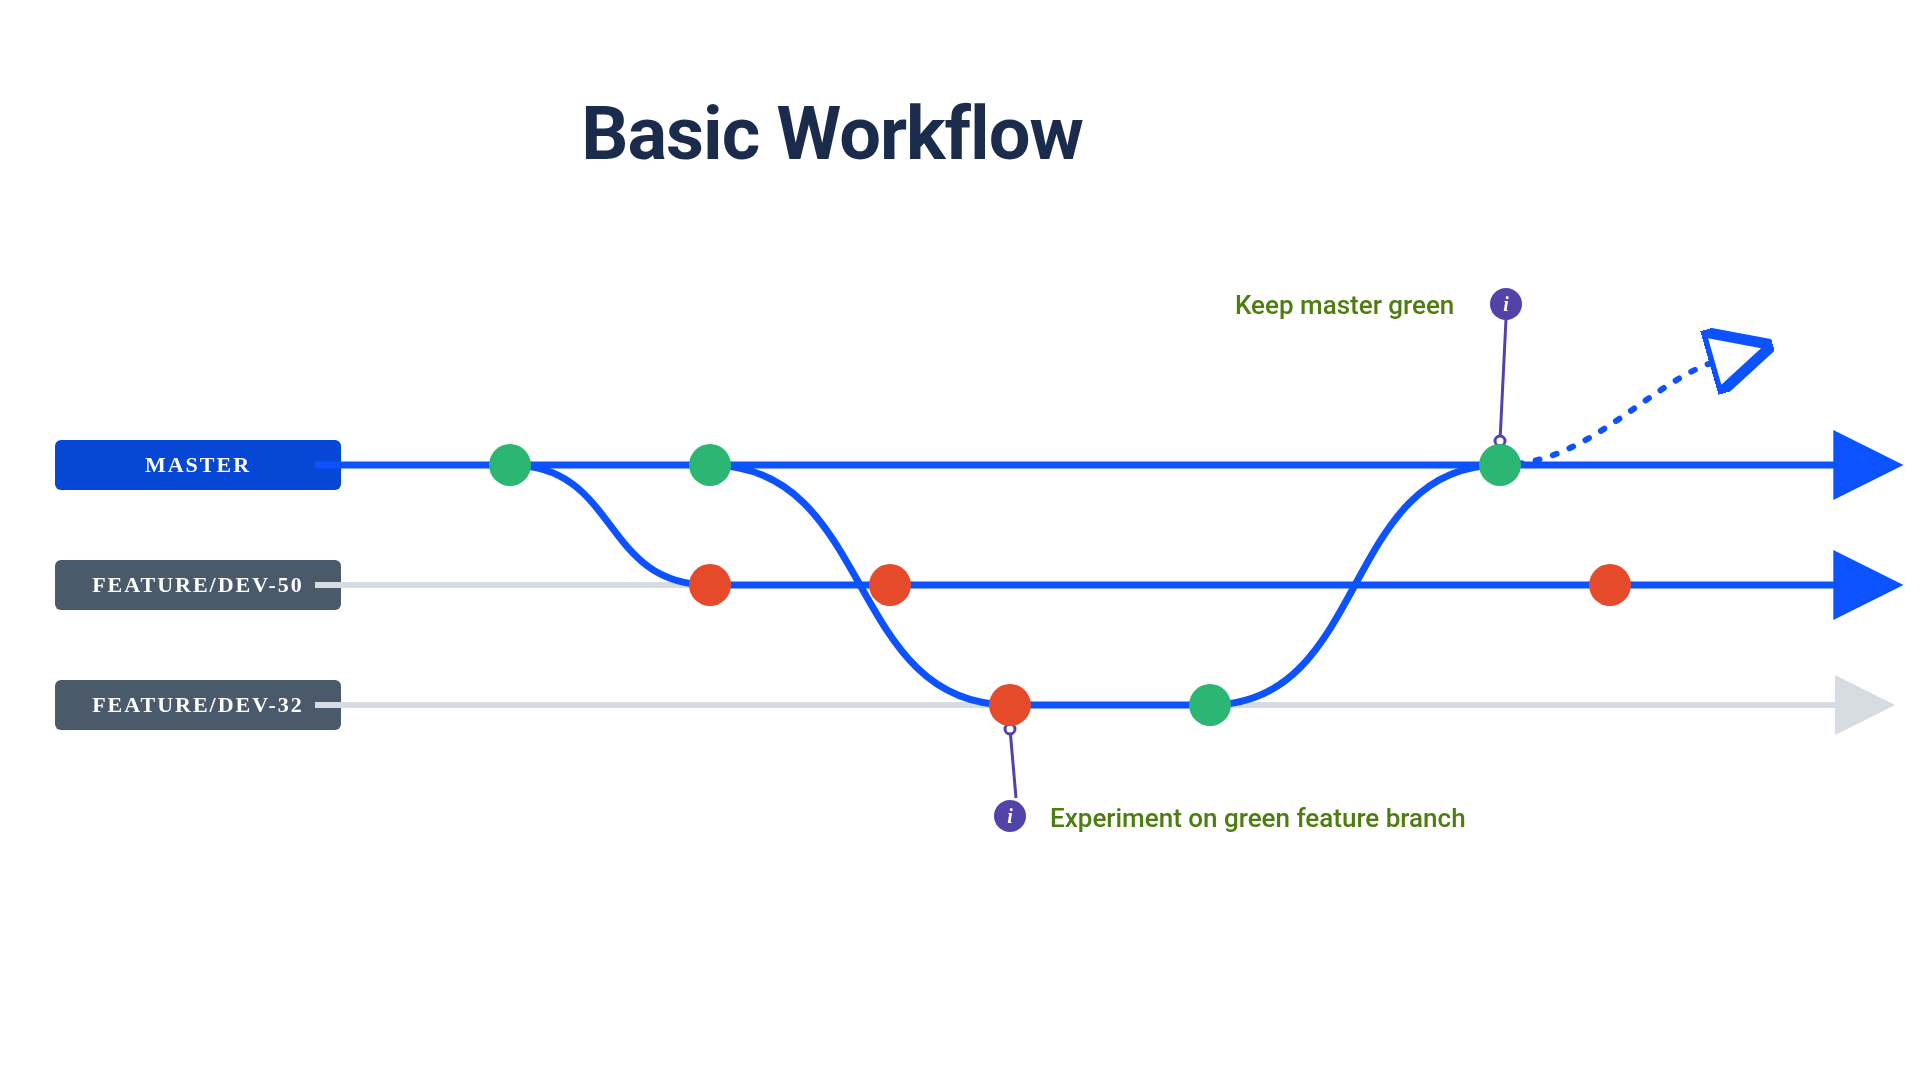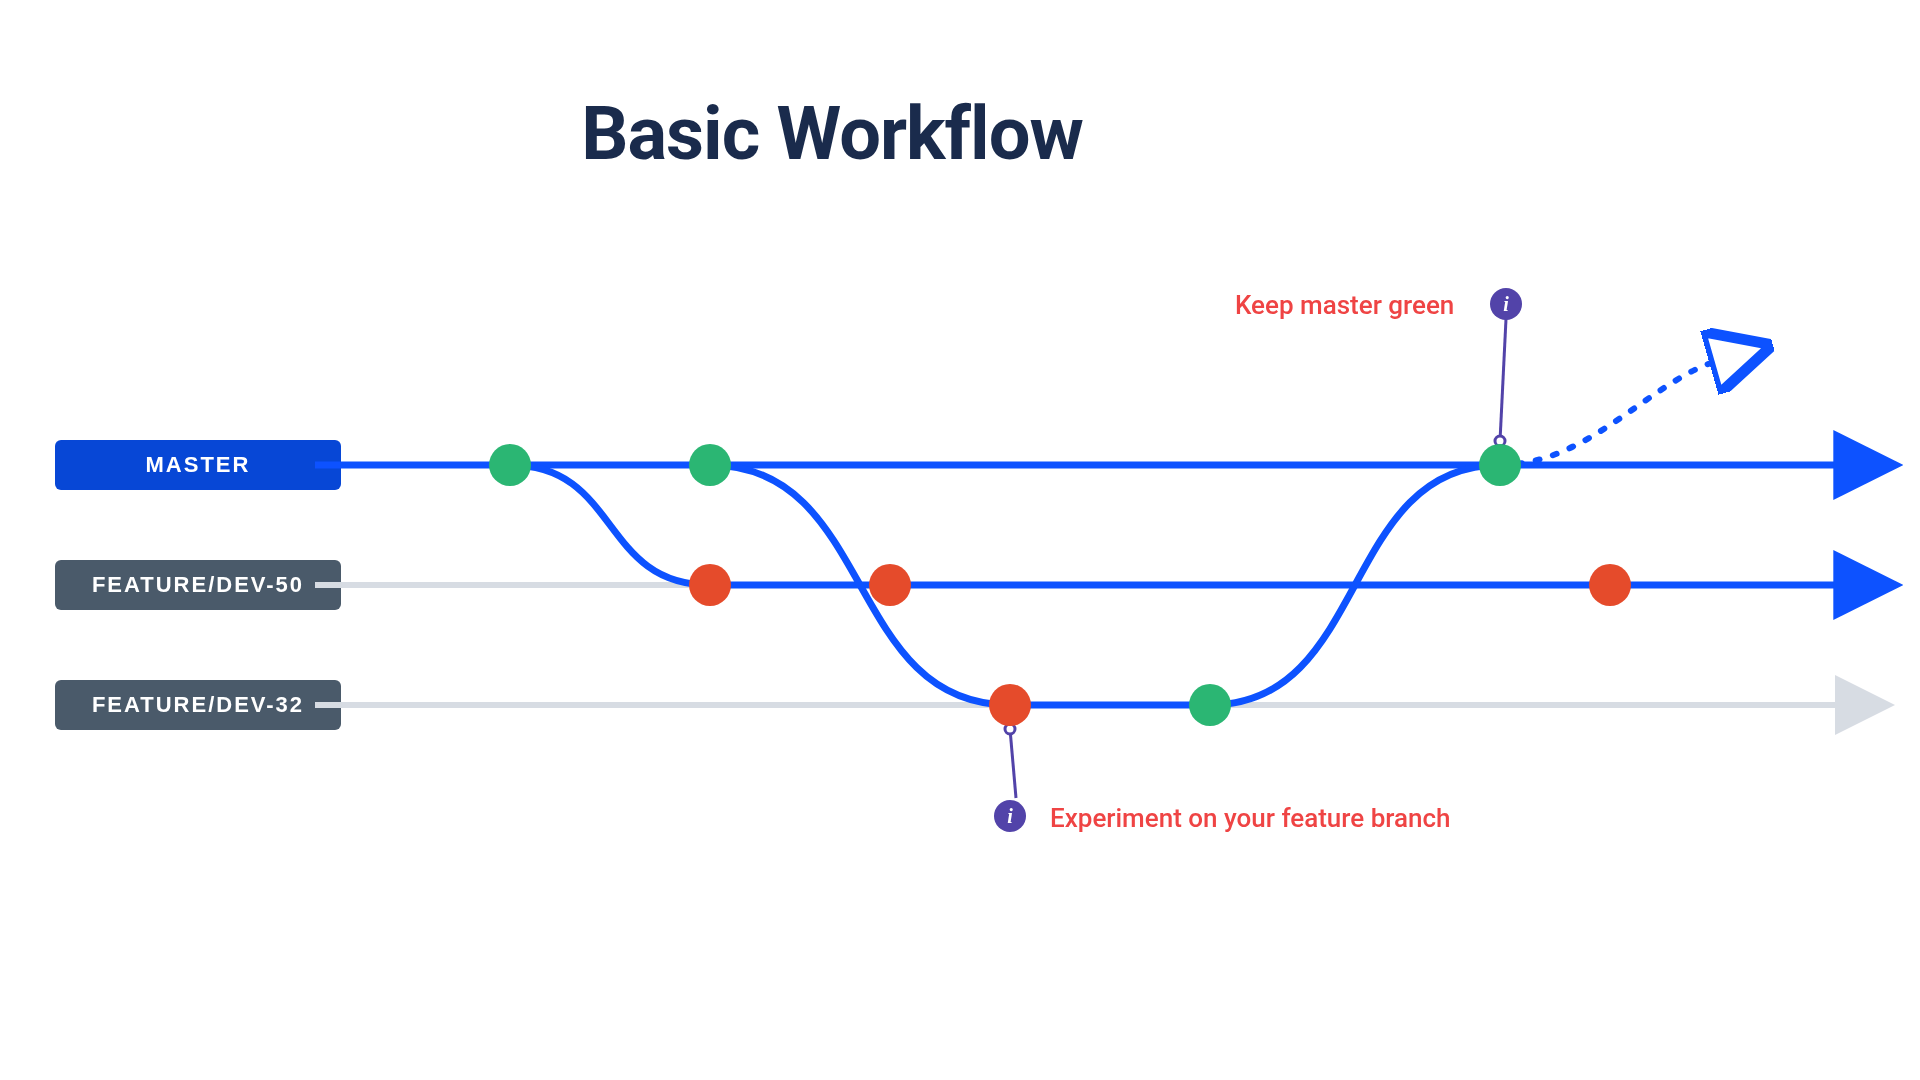--- a/index.html
+++ b/index.html
@@ -1,22 +1,22 @@
 <!DOCTYPE html>
 <html><head>
 <meta charset="utf-8">
 <style>
   html,body{margin:0;padding:0;width:1920px;height:1080px;background:#fff;font-family:-apple-system,BlinkMacSystemFont,"Segoe UI",Roboto,Helvetica,Arial,sans-serif;}
   .stage{position:relative;width:1664px;height:1080px;}
   .title{position:absolute;left:0;right:0;top:90px;text-align:center;font-size:74px;font-weight:700;color:#1a2b4c;letter-spacing:-1px;}
   svg{position:absolute;left:0;top:0;}
-  .branch-label{position:absolute;height:50px;display:flex;align-items:center;justify-content:center;border-radius:6px;color:#fff;font-weight:700;font-size:22px;letter-spacing:2px;padding:0 18px;font-family:Liberation Sans, sans-serif;}
+  .branch-label{position:absolute;height:50px;display:flex;align-items:center;justify-content:center;border-radius:6px;color:#fff;font-weight:700;font-size:22px;letter-spacing:2px;padding:0 18px;font-family:Liberation Serif, serif;}
   .branch-label.master{background:#0747d6;}
   .branch-label.feature{background:#4a5a6a;}
-  .annot{position:absolute;font-size:26px;color:#ef4444;font-weight:500;}
+  .annot{position:absolute;font-size:26px;color:#4d7c0f;font-weight:500;}
   .info-badge{width:32px;height:32px;border-radius:50%;background:#5243a9;color:#fff;display:flex;align-items:center;justify-content:center;font-family:Georgia,serif;font-style:italic;font-size:20px;font-weight:600;position:absolute;}
 </style>
 </head>
 <body>
 
 <div class="stage">
   <div class="title">Basic Workflow</div>
 
   <div class="branch-label master" style="left:55px;top:440px;width:250px;">MASTER</div>
   <div class="branch-label feature" style="left:55px;top:560px;width:250px;">FEATURE/DEV-50</div>
@@ -54,14 +54,14 @@
       <circle cx="890" cy="585" r="21" fill="#e54b2b"></circle>
       <circle cx="1610" cy="585" r="21" fill="#e54b2b"></circle>
       <circle cx="1010" cy="705" r="21" fill="#e54b2b"></circle>
       <circle cx="1210" cy="705" r="21" fill="#2bb673"></circle>
     </svg>
 
   <div class="annot" style="left:1235px;top:290px;">Keep master green</div>
   <div class="info-badge" style="left:1490px;top:288px;">i</div>
 
   <div class="info-badge" style="left:994px;top:800px;">i</div>
-  <div class="annot" style="left:1050px;top:803px;">Experiment on your feature branch</div>
+  <div class="annot" style="left:1050px;top:803px;">Experiment on green feature branch</div>
 </div>
 
 </body></html>

